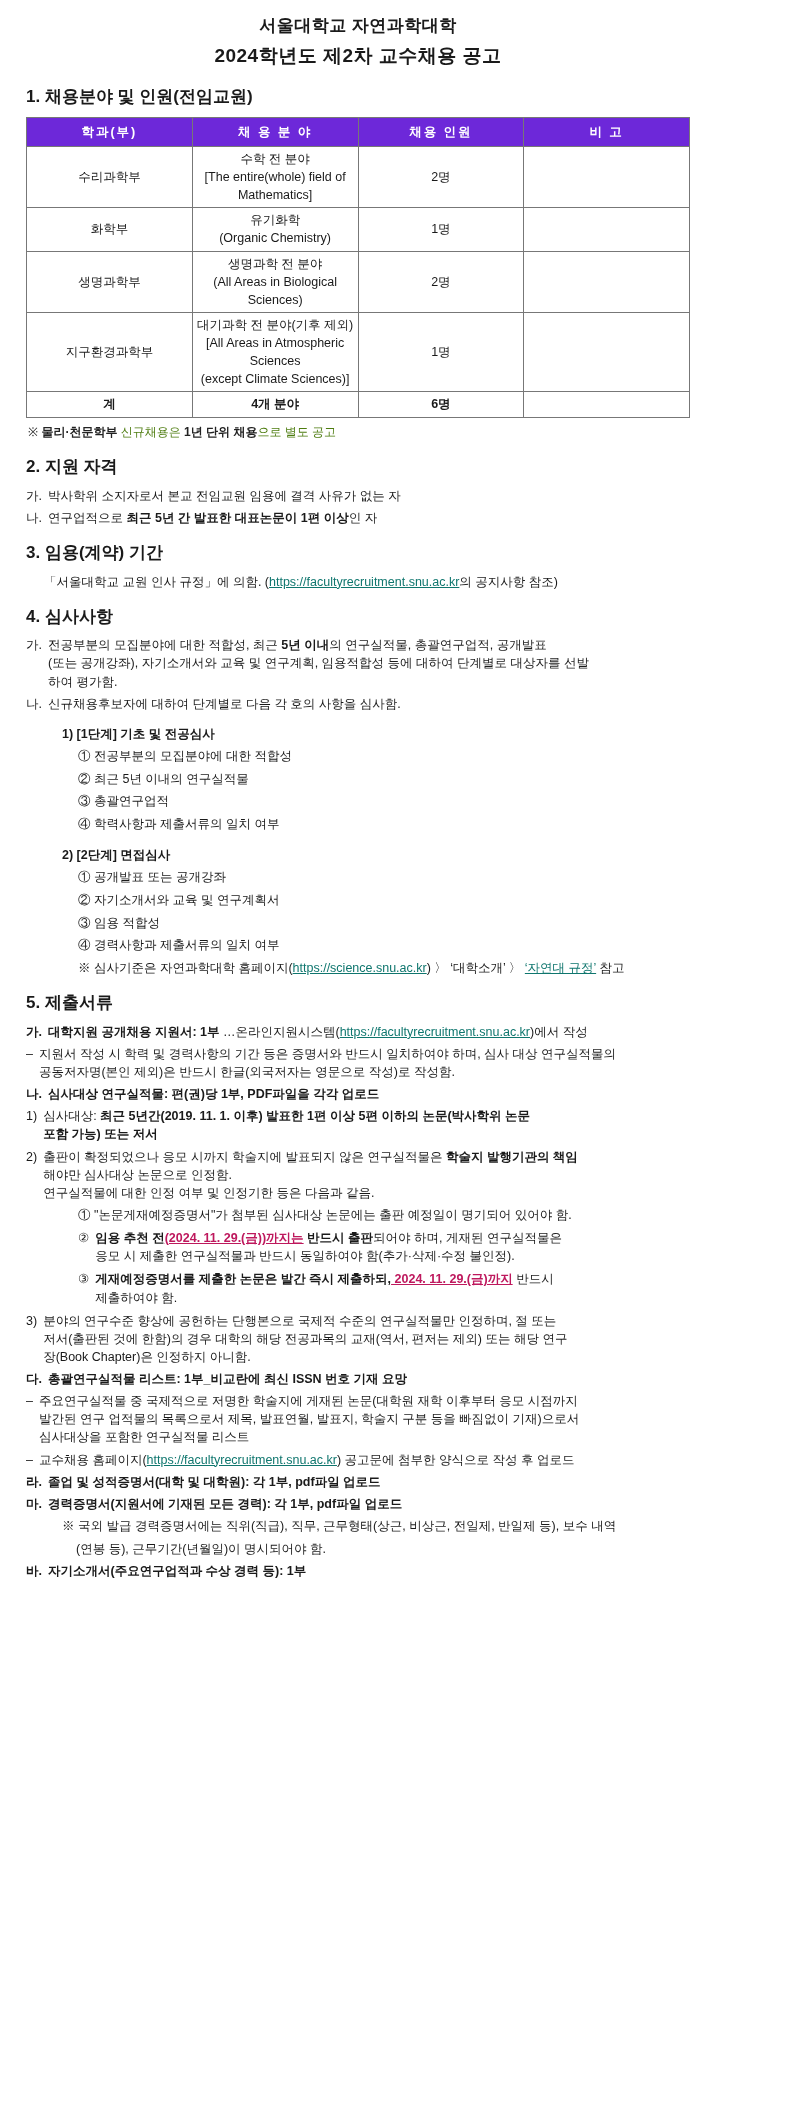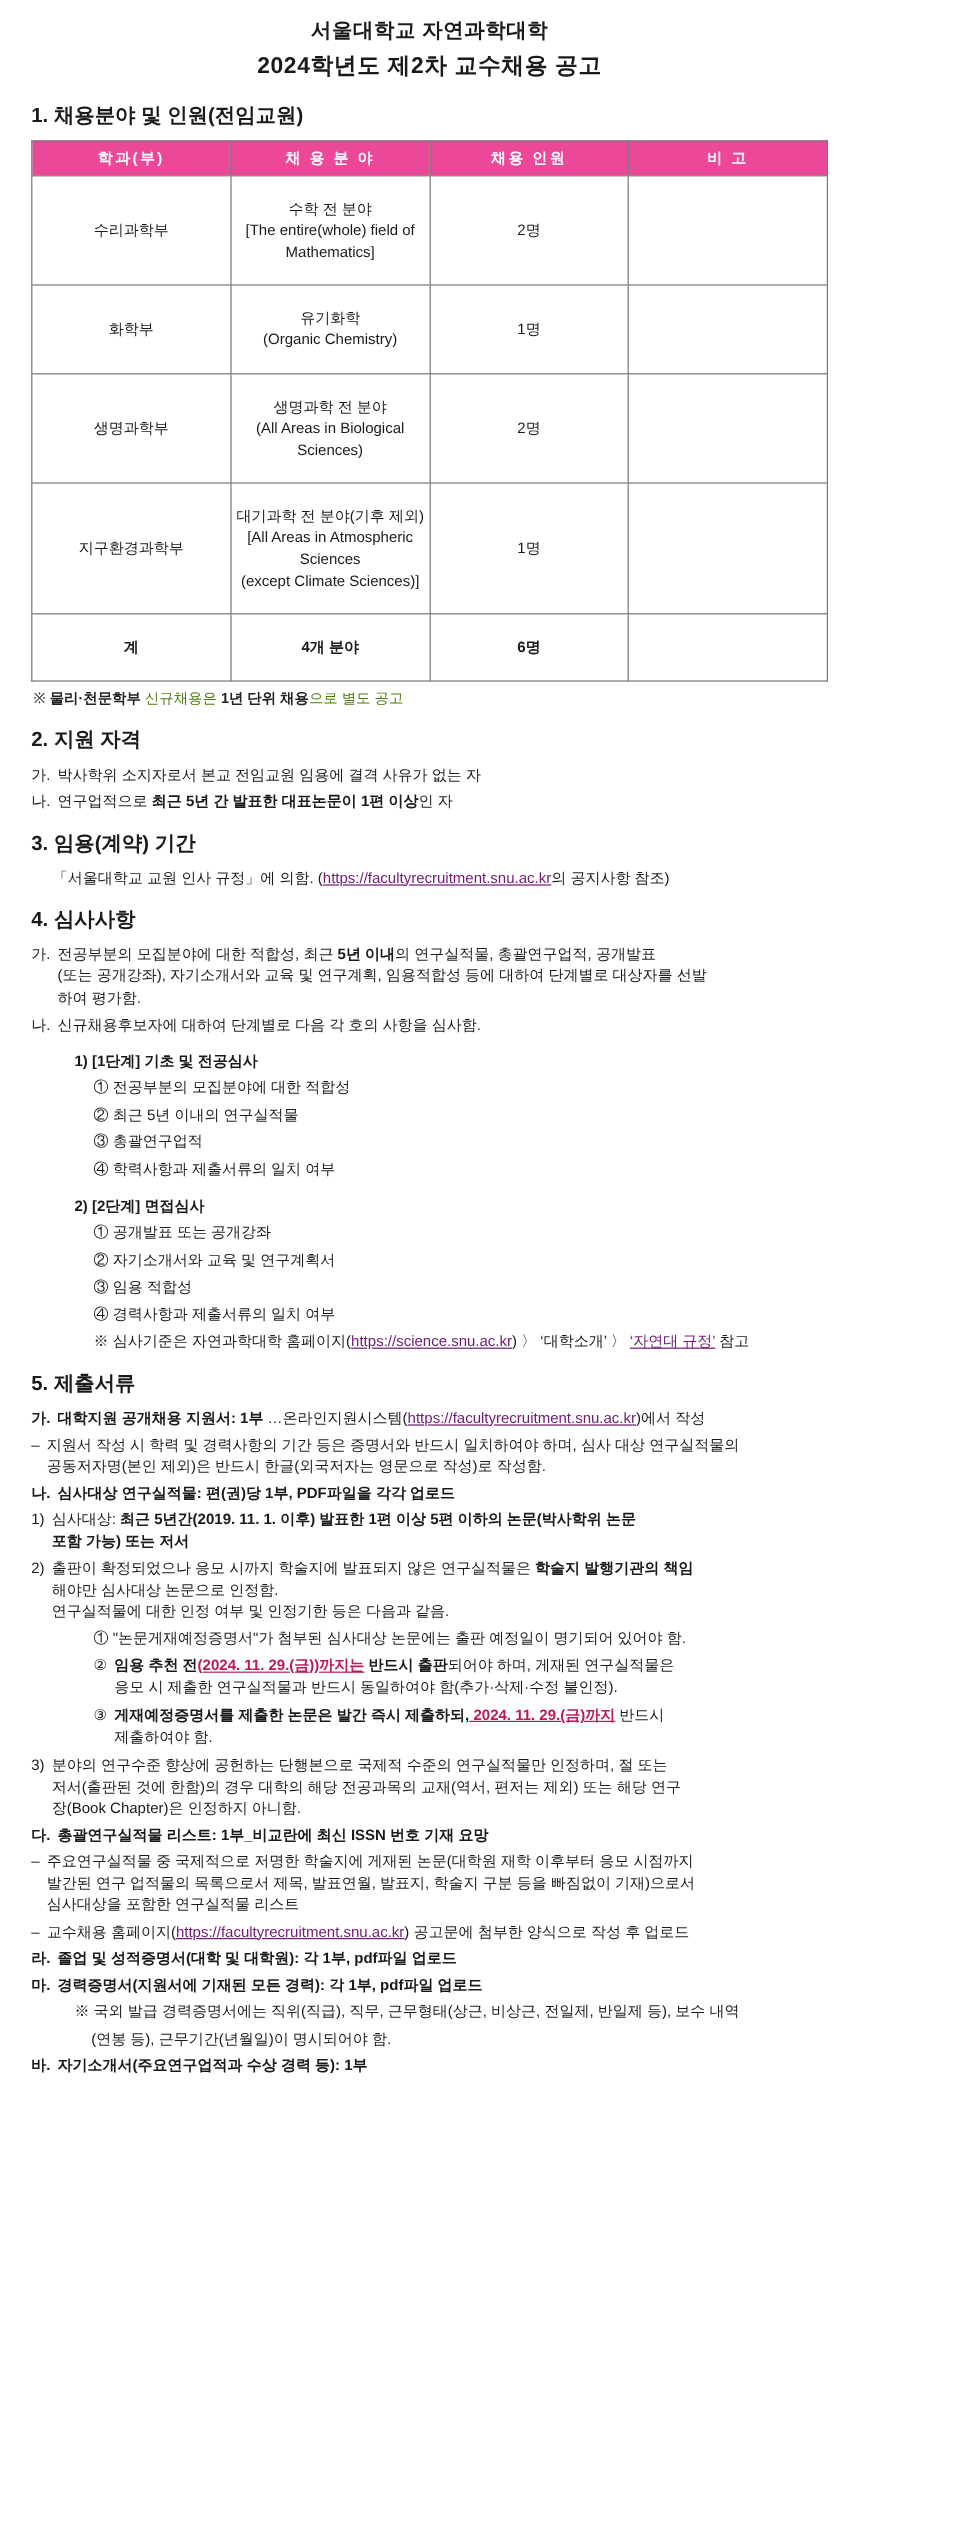--- a/index.html
+++ b/index.html
@@ -42,24 +42,24 @@
   table.jobs {
     border-collapse: collapse;
     width: 100%;
     font-size: 12.5px;
     table-layout: fixed;
   }
   table.jobs th, table.jobs td {
     border: 1px solid #777;
     text-align: center;
     vertical-align: middle;
-    padding: 18px 2px;
+    padding: 3px 2px;
   }
   table.jobs thead th {
-    background: #ec4899;
+    background: #6d28d9;
     color: #ffffff;
     font-weight: bold;
     letter-spacing: 2px;
     padding: 5px 2px;
   }
   table.jobs td.dept { width: 130px; }
   table.jobs td.count { width: 78px; }
   table.jobs td.note  { width: 68px; }
   table.jobs tr.total td {
     font-weight: bold;
@@ -78,21 +78,21 @@
   .lv2 { margin-left: 36px; }
   .lv3 { margin-left: 52px; }
   .hang {
     display: flex;
     gap: 6px;
     margin: 4px 0;
   }
   .hang .mark { flex: 0 0 auto; }
   .hang .body { flex: 1 1 auto; }
   a.link {
-    color: #701a75;
+    color: #0f766e;
     text-decoration: underline;
     word-break: break-all;
   }
   .redb { color: #be185d; font-weight: bold; }
   .ul { text-decoration: underline; }
   .tight { line-height: 1.5; }
 </style>
 </head>
 <body>
 

